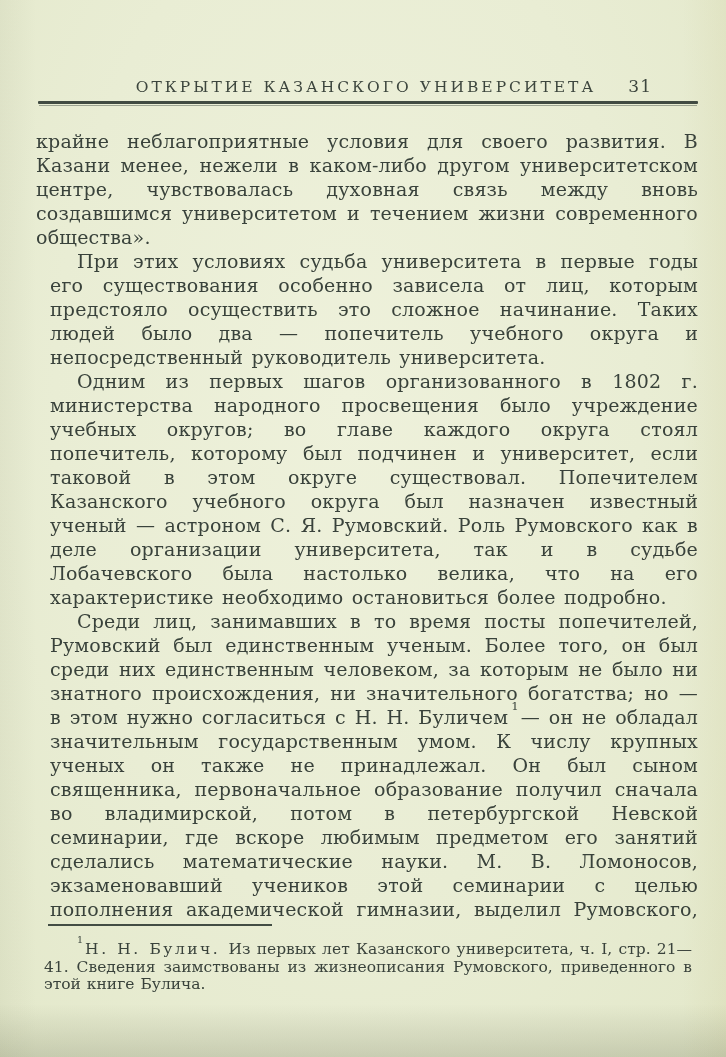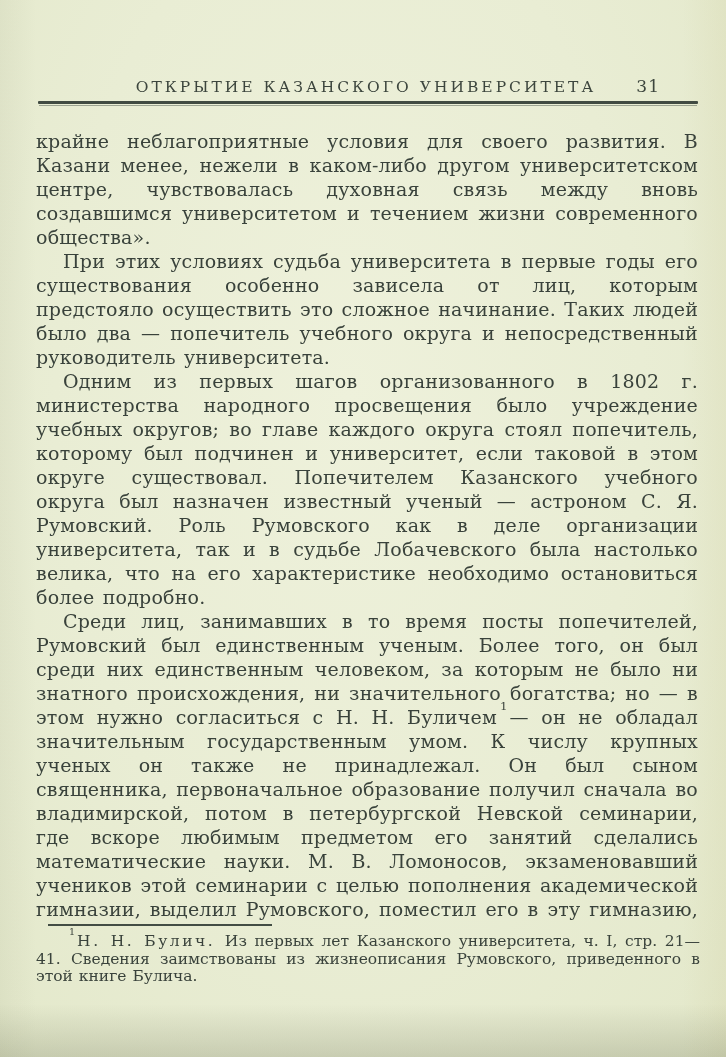--- a/index.html
+++ b/index.html
@@ -33,21 +33,21 @@
     top: 2px;
     transform: translateX(-50%);
     white-space: nowrap;
     font-size: 15.5px;
     letter-spacing: 3px;
     font-weight: 500;
     color: #3c453d;
   }
   .page-number {
     position: absolute;
-    right: 38px;
+    right: 46px;
     top: 0;
     font-size: 17px;
     letter-spacing: 1px;
     color: #3c453d;
   }
   .header-rule {
     position: absolute;
     left: 38px;
     top: 101px;
     width: 660px;
@@ -63,21 +63,21 @@
     width: 662px;
     height: 792px;
     overflow: hidden;
     font-size: 19px;
     line-height: 24px;
     text-align: justify;
     word-spacing: 2px;
     letter-spacing: 0.2px;
   }
   .body-text p { margin: 0; }
-  .body-text p.indented { text-indent: 27px; }
+  .body-text p.indented { text-indent: 27px; margin-left: 14px; }
   sup.fn-mark {
     font-size: 0.62em;
     line-height: 0;
     position: relative;
     top: -0.55em;
     margin: 0 2px 0 3px;
   }
   .footnote-rule {
     position: absolute;
     left: 48px;
@@ -90,21 +90,21 @@
   .footnote {
     position: absolute;
     left: 36px;
     top: 933px;
     width: 664px;
     font-size: 15.5px;
     line-height: 17.5px;
     text-align: justify;
     word-spacing: 1px;
   }
-  .footnote p { margin: 0; text-indent: 30px; }
+  .footnote p { margin: 8px; text-indent: 30px; }
   .footnote-author { letter-spacing: 2.5px; margin-right: 2px; }
 </style>
 </head>
 <body>
 
 <div class="page">
 
   <div class="running-header">
     <span class="header-title">ОТКРЫТИЕ КАЗАНСКОГО УНИВЕРСИТЕТА</span>
     <span class="page-number">31</span>

